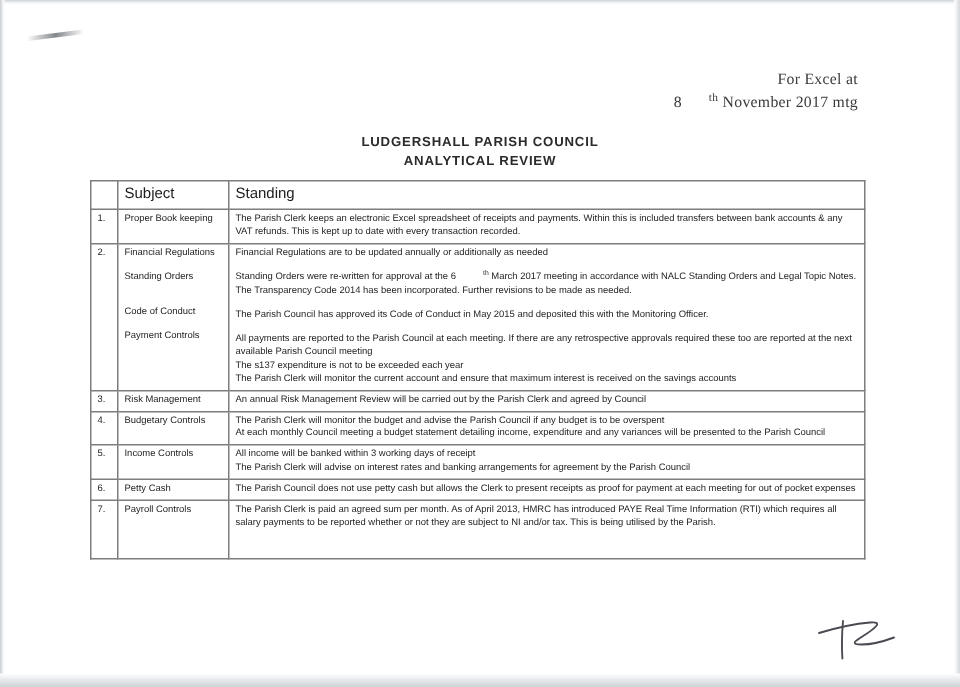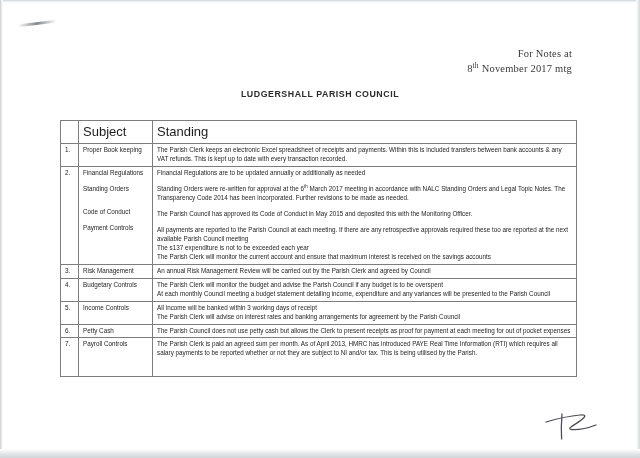--- a/index.html
+++ b/index.html
@@ -101,34 +101,34 @@
     line-height: 1.42;
     font-weight: normal;
     text-align: left;
   }
   col.c-num   { width: 18px; }
   col.c-subj  { width: 74px; }
   col.c-comm  { width: 424px; }
 
   thead th {
     font-weight: bold;
-    font-size: 13px;
+    font-size: 10px;
     padding-top: 2px;
     padding-bottom: 2px;
     color: #1d1d1d;
   }
   thead th.num-h { border-right-color: #7d7d7d; }
 
   td.num { text-align: left; padding-left: 3px; }
   td.subj { }
   td.comm { }
 
   .line { display: block; }
   .gap  { display: block; height: 7px; }
-  sup { font-size: 0.72em; vertical-align: super; line-height: 0; }
+  sup { font-size: 0.72em; vertical-align: super; line-height: 0; margin-left: 18px; }
 
   
   .signature {
     position: absolute;
     left: 540px;
     top: 408px;
     width: 70px;
     height: 40px;
   }
 </style>
@@ -137,26 +137,27 @@
 
 <div id="page">
 
   <div class="scan-edge-top"></div>
   <div class="scan-edge-left"></div>
   <div class="scan-edge-right"></div>
   <div class="scan-edge-bottom"></div>
   <div class="scan-speck"></div>
 
   <div class="doc-header">
-    <div>For Notes at</div>
+    <div>For Excel at</div>
     <div><span>8</span><sup>th</sup><span> November 2017 mtg</span></div>
   </div>
 
   <div class="doc-title">
     <div>LUDGERSHALL PARISH COUNCIL</div>
+    <div>ANALYTICAL REVIEW</div>
   </div>
 
   <table class="review">
     <colgroup>
       <col class="c-num">
       <col class="c-subj">
       <col class="c-comm">
     </colgroup>
     <thead>
       <tr>

